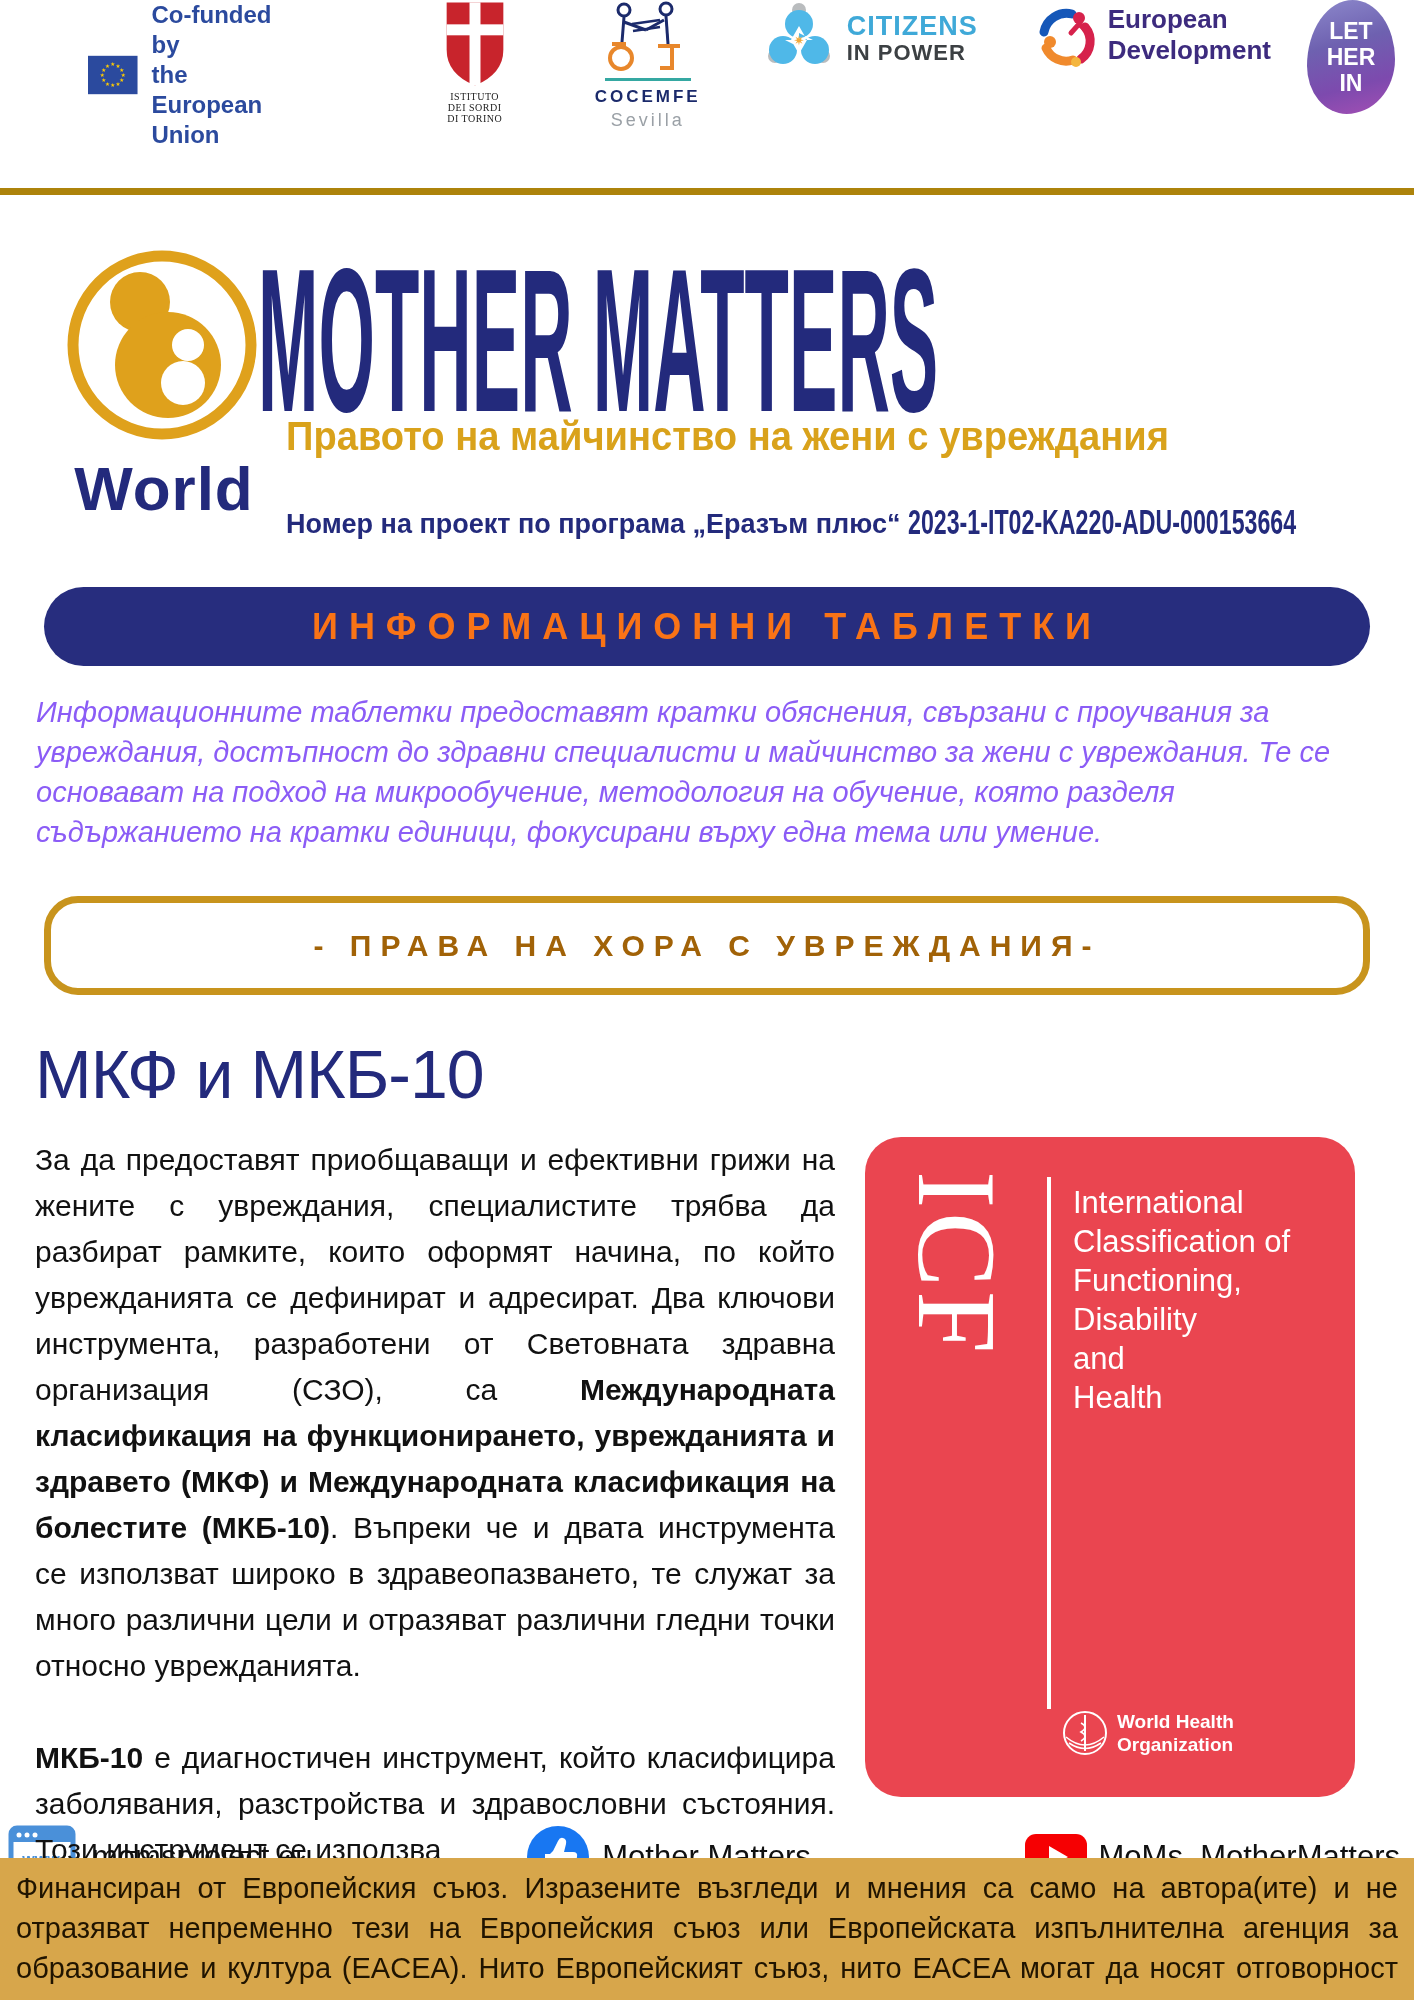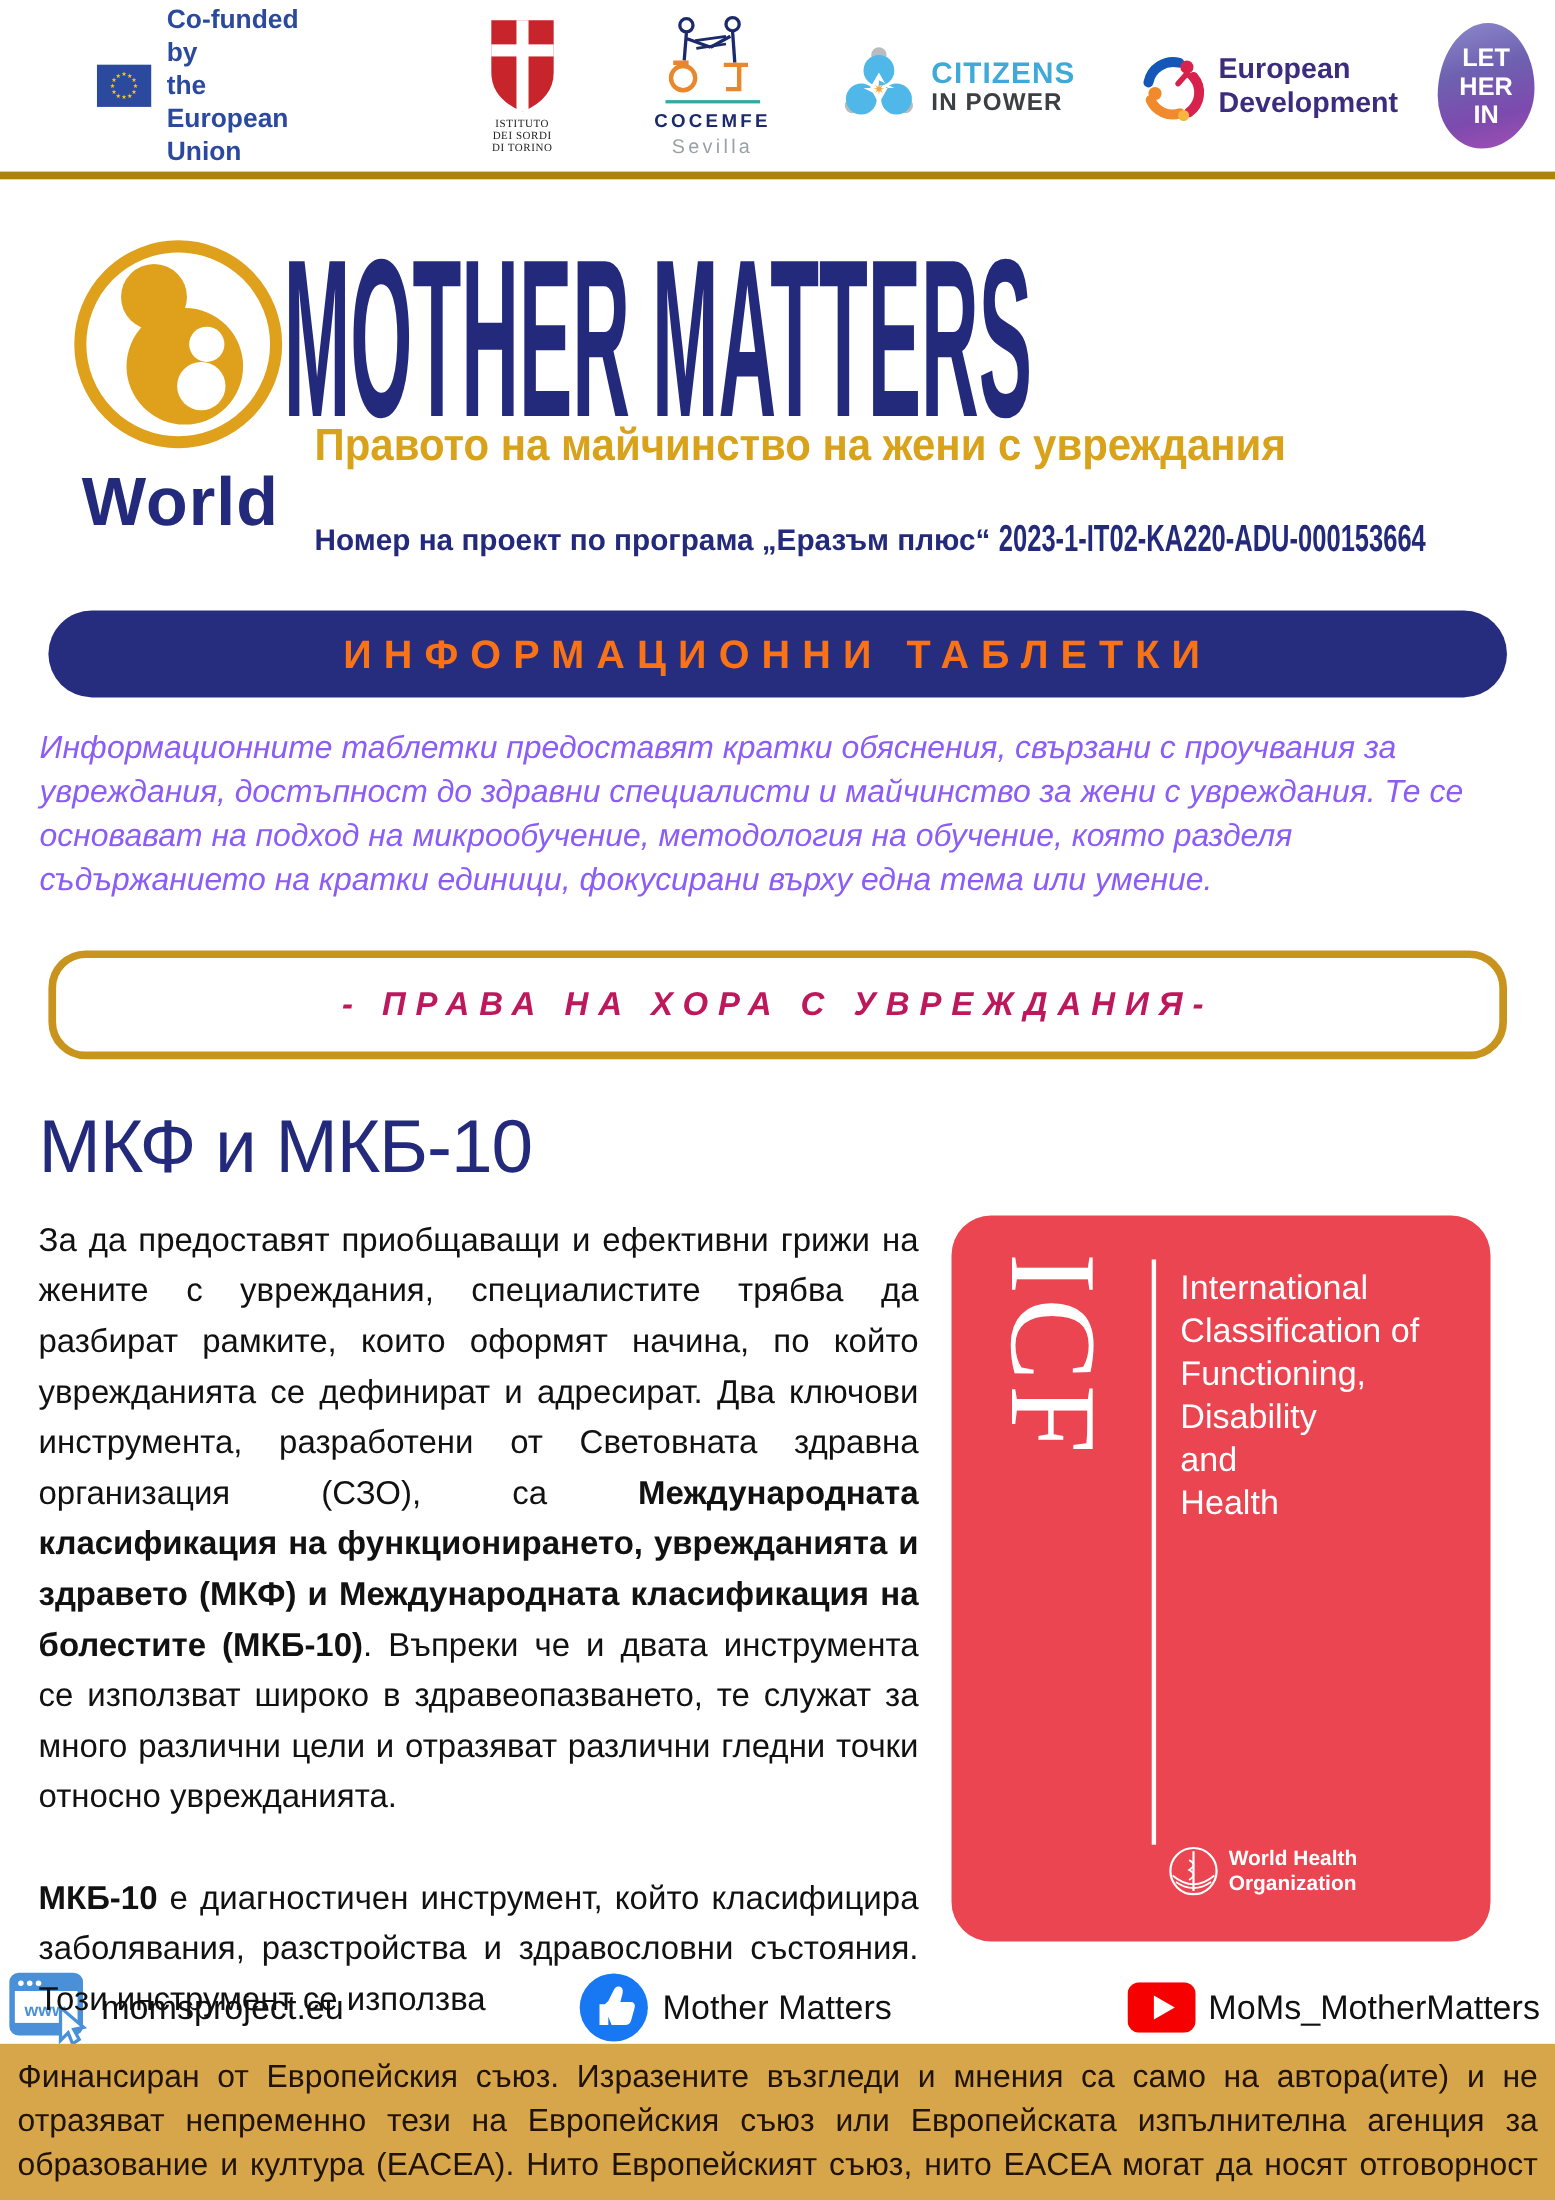--- a/index.html
+++ b/index.html
@@ -1,21 +1,21 @@
 <!DOCTYPE html>
 <html><head>
 <meta charset="utf-8">
 <style>
   * { box-sizing: border-box; margin: 0; padding: 0; }
   html,body { width:1414px; height:2000px; background:#fff; overflow:hidden;
     font-family:"Liberation Sans", sans-serif; }
   .page { position:relative; width:1414px; height:2000px; background:#fff; }
 
   
-  .logo-header { height:156px; display:flex; align-items:center; padding:0 30px 0 88px; gap:0; }
+  .logo-header { height:188px; display:flex; align-items:flex-start; padding:0 30px 0 88px; gap:0; }
   .logo-block { display:flex; align-items:center; }
   .eu-block { gap:14px; }
   .eu-text { color:#2b4a9e; font-weight:bold; font-size:24px; line-height:30px; white-space:pre-line; }
   .sordi-block { flex-direction:column; margin-left:150px; }
   .sordi-text { font-family:"Liberation Serif", serif; font-size:10px; color:#222; text-align:center; white-space:pre-line; margin-top:3px; letter-spacing:0.5px; }
   .cocemfe-block { flex-direction:column; margin-left:88px; }
   .cocemfe-rule { width:86px; height:3px; background:#35a8a2; margin-top:4px; }
   .cocemfe-name { color:#1b2a6b; font-weight:bold; font-size:17px; letter-spacing:3px; margin-top:6px; }
   .cocemfe-sub { color:#9aa0a6; font-size:18px; letter-spacing:3px; margin-top:3px; }
   .cip-block { margin-left:60px; gap:10px; }
@@ -44,21 +44,21 @@
     font-size:27px; white-space:nowrap; }
   .project-number { display:inline-block; transform:scale(0.8,1.18); transform-origin:0 62%; font-size:29px; letter-spacing:0; }
 
   
   .navy-pill { margin:0 44px; height:79px; background:#272d7e; border-radius:40px;
     display:flex; align-items:center; justify-content:center;
     color:#f97316; font-weight:bold; font-size:36px; letter-spacing:11px; }
   .intro { margin:26px 36px 0 36px; font-style:italic; color:#8b5cf6; font-size:29px; line-height:40px; }
   .gold-pill { margin:44px 44px 0 44px; height:99px; border:7px solid #c8941d; border-radius:34px;
     display:flex; align-items:center; justify-content:center;
-    color:#be185d; font-weight:bold; font-size:30px; letter-spacing:9px;font-style:italic; }
+    color:#a16207; font-weight:bold; font-size:30px; letter-spacing:9px; }
 
   
   .section-heading { margin:40px 0 0 35px; color:#232a7c; font-weight:400; font-size:68px; letter-spacing:-1px; }
   .content { position:relative; margin-top:24px; height:670px; }
   .text-col { position:absolute; left:35px; top:0; width:800px; font-size:30px; line-height:46px;
     color:#111; text-align:justify; }
   .text-col p + p { margin-top:46px; }
   .b { font-weight:bold; }
 
   

